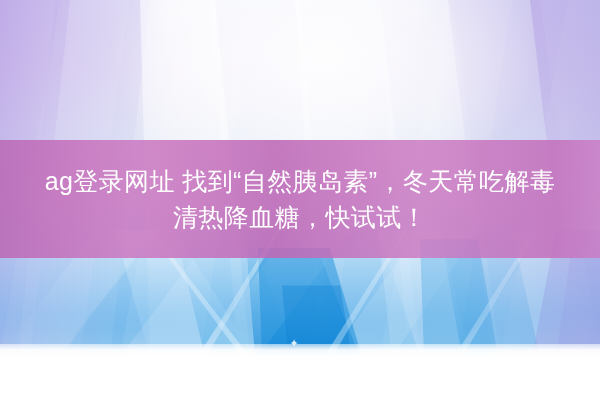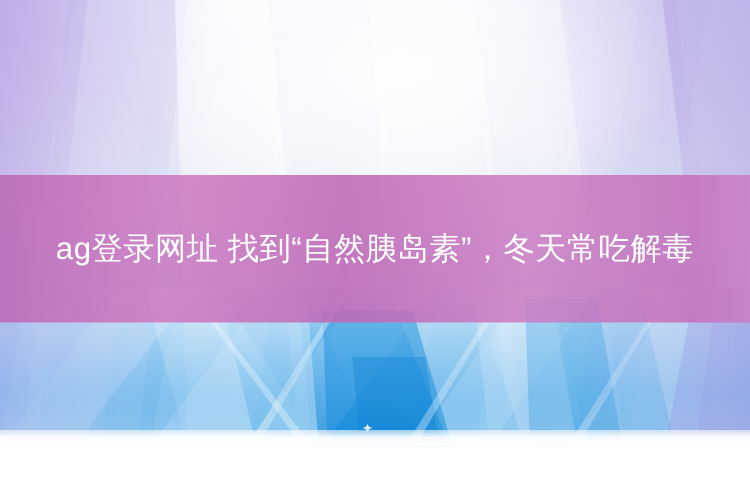--- a/index.html
+++ b/index.html
@@ -222,18 +222,19 @@
     <polygon points="574,258 600,258 600,400 556,400" fill="#a79fe4" opacity="0.35"></polygon>
   </svg>
 
   <div class="wash wash-left"></div>
   <div class="wash wash-right"></div>
   <div class="wash wash-center-top"></div>
   <div class="wash wash-bottom"></div>
 
   <div id="text-band">
     <div class="band-line">ag登录网址 找到“自然胰岛素”，冬天常吃解毒</div>
+    <div class="band-line">清热降血糖，快试试！</div>
   </div>
 
   <div id="bottom-strip"></div>
   <div id="bottom-sparkle">✦</div>
 
 </div>
 
 </body></html>

